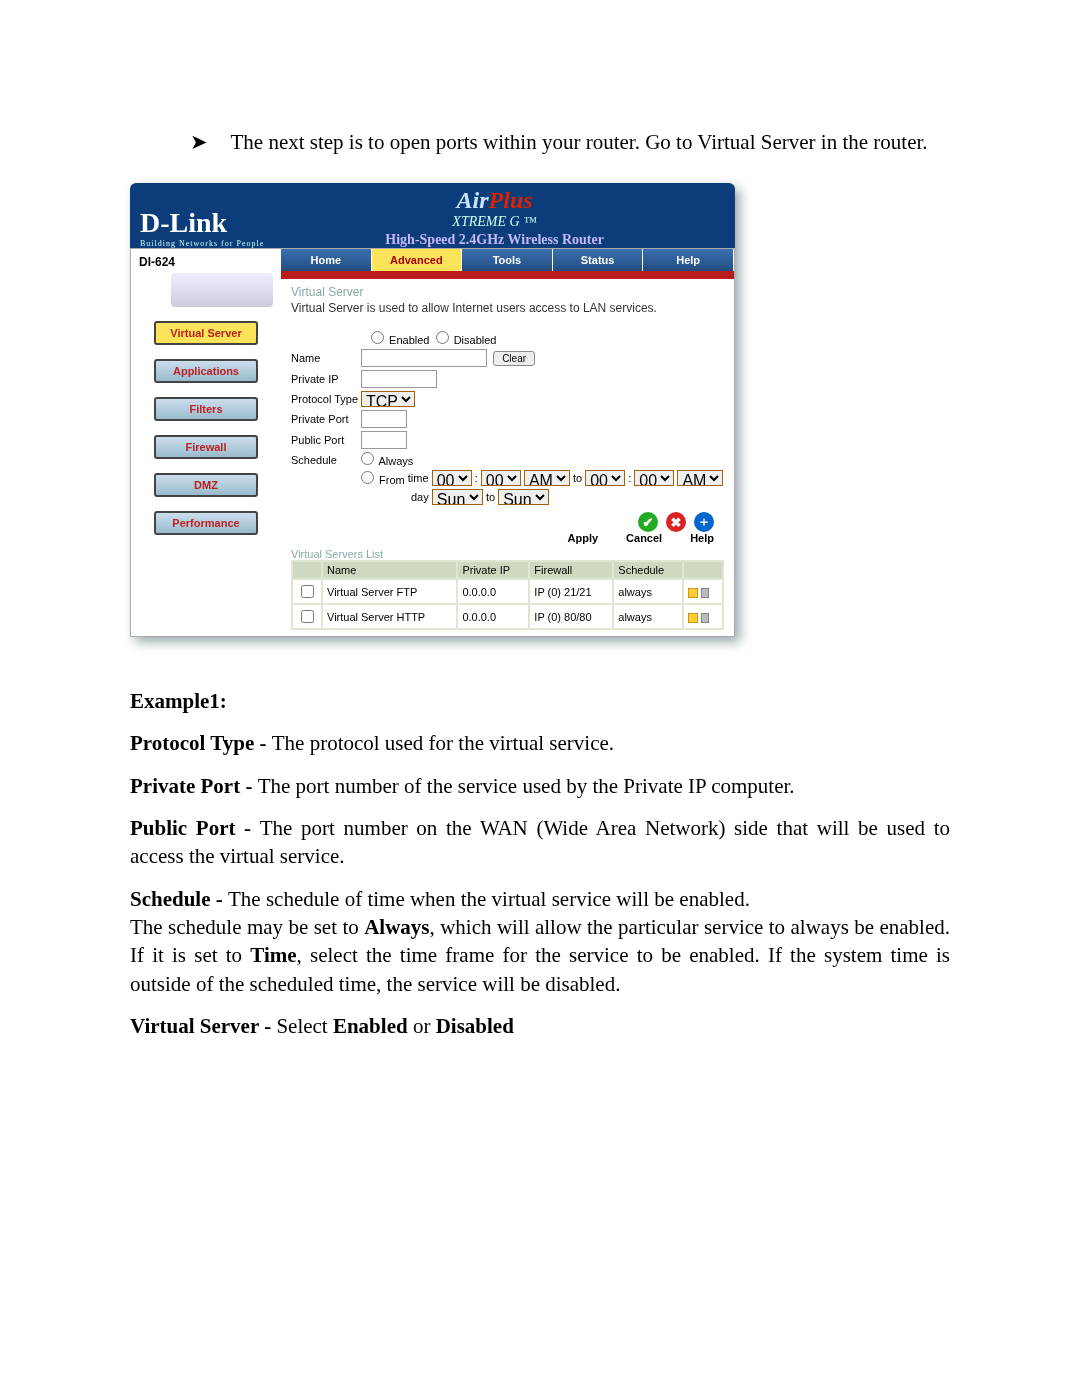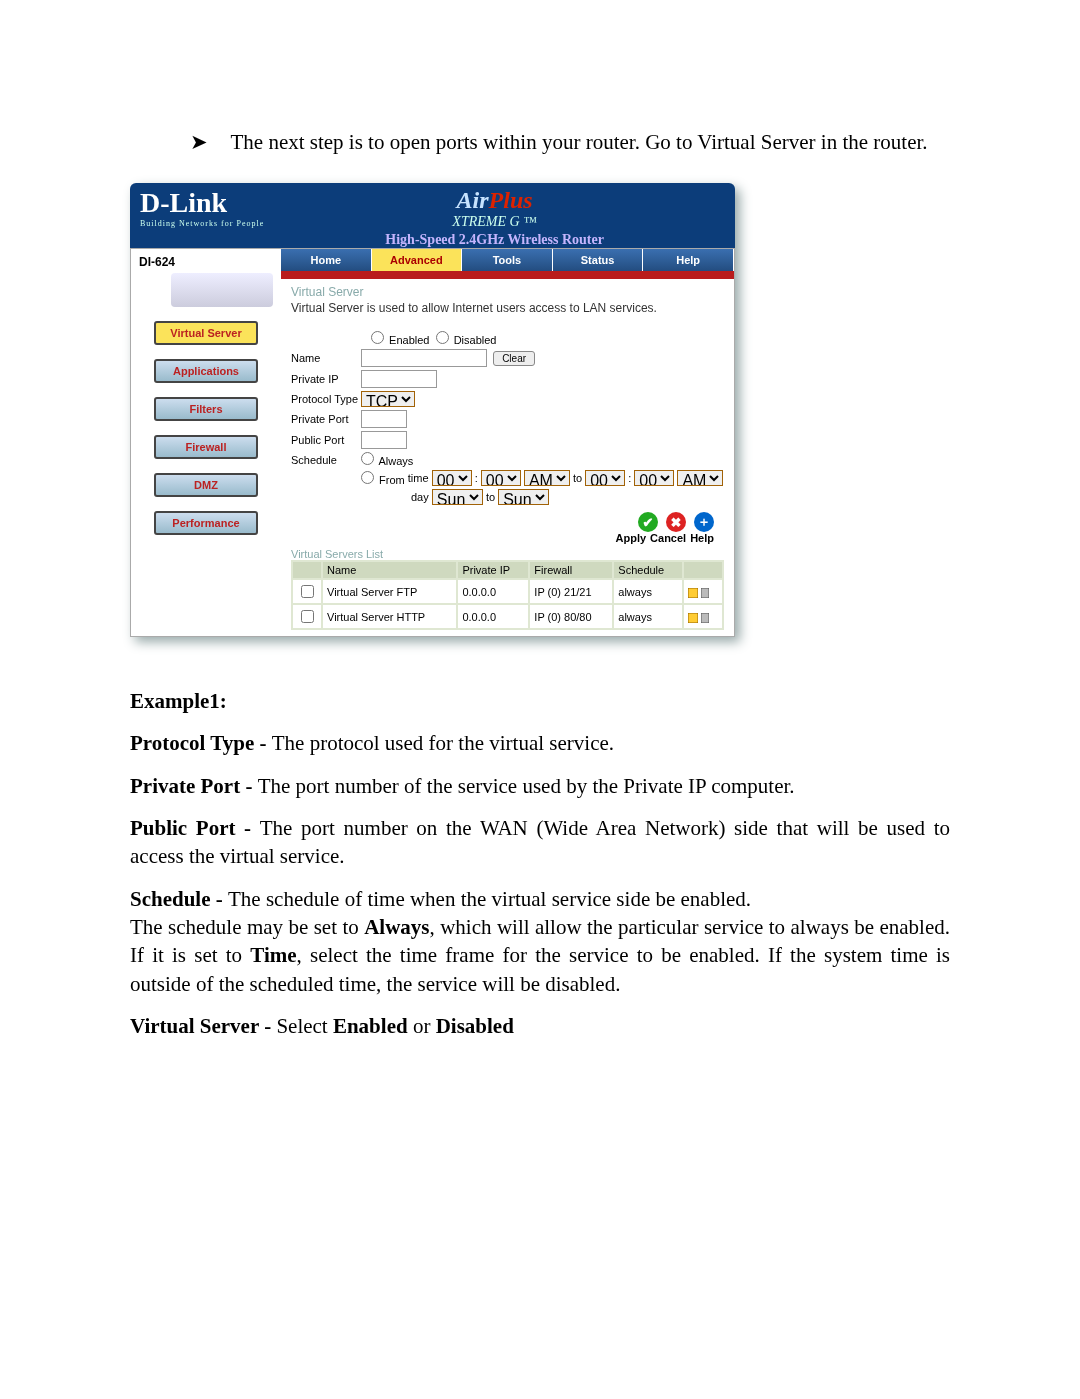--- a/index.html
+++ b/index.html
@@ -1,20 +1,20 @@
 <!DOCTYPE html>
 <html><head>
 <meta charset="utf-8">
 <style>
   html,body{margin:0;padding:0;background:#fff;font-family:"Times New Roman",Times,serif;font-size:20px;color:#000}
   .page{width:1080px;min-height:1399px;box-sizing:border-box;padding:130px 130px 40px 130px;position:relative}
   .bullet{margin:0 0 28px 60px;font-size:21px}
   .bullet .arrow{color:#000;margin-right:18px}
   .router{width:605px;margin:28px 0 40px 0;background:#0c3d7a;border-radius:6px 6px 0 0;box-shadow:5px 5px 12px #9aa}
-  .r-head{display:flex;align-items:flex-start;padding:4px 10px 0 10px}
+  .r-head{display:flex;align-items:flex-end;padding:4px 10px 0 10px}
   .brand{color:#fff;font-family:Georgia,serif}
   .brand .dl{font-weight:bold;font-size:28px;letter-spacing:0}
   .brand .tag{font-size:8px;color:#cfe;letter-spacing:1px}
   .air{flex:1;text-align:center;color:#fff}
   .air .a1{font-style:italic;font-weight:bold;font-size:24px}
   .air .a1 .red{color:#d20}
   .air .xt{font-size:14px;color:#cfe;font-style:italic}
   .air .hs{color:#c4b5fd;font-weight:bold;font-size:14px;margin-top:2px}
   .r-body{display:flex;background:#fff;border:1px solid #aaa}
   .side{width:150px;background:#fff;font-family:Liberation Sans, sans-serif;font-size:11px;padding:0 0 10px 0}
@@ -36,21 +36,21 @@
   .flab{width:70px}
   input.txt{width:70px;height:14px;border:1px solid #999;font-size:10px}
   select.sel{height:16px;border:1px solid #a16207;font-size:16px}
   .btn{border:1px solid #888;background:#eee;font-size:10px;padding:1px 8px;border-radius:3px}
   .icons{display:flex;gap:8px;justify-content:flex-end;padding:4px 10px 0 0}
   .ic{width:20px;height:20px;border-radius:50%;display:inline-flex;align-items:center;justify-content:center;
       color:#fff;font-weight:bold;font-size:13px}
   .ic.ok{background:#2a2}
   .ic.no{background:#d22}
   .ic.add{background:#06c}
-  .olab{display:flex;gap:4px;justify-content:flex-end;padding:0 10px 2px 0;font-weight:bold;font-size:11px}
+  .olab{display:flex;gap:28px;justify-content:flex-end;padding:0 10px 2px 0;font-weight:bold;font-size:11px}
   .tbl{width:100%;font-size:11px;background:#dfe7d2}
   .tbl th{background:#cfd9bf;text-align:left;padding:2px 4px;font-weight:normal}
   .tbl td{background:#fff;padding:2px 4px}
   .tbl td svg{vertical-align:middle}
   .doc{margin-top:50px;font-size:21px;line-height:1.35}
   .doc p{margin:14px 0;text-align:justify}
   .doc .h{font-weight:bold}
   input[type=radio]{margin:0 2px 0 0}
 </style>
 </head>
@@ -219,20 +219,20 @@
       </div>
     </div>
   </div>
 </div>
 
 <div class="doc">
   <p><span class="h">Example1:</span></p>
   <p><span class="h">Protocol Type - </span><span>The protocol used for the virtual service.</span></p>
   <p><span class="h">Private Port - </span><span>The port number of the service used by the Private IP computer.</span></p>
   <p><span class="h">Public Port - </span><span>The port number on the WAN (Wide Area Network) side that will be used to access the virtual service.</span></p>
-  <p style="margin-bottom:0"><span class="h">Schedule - </span><span>The schedule of time when the virtual service side be enabled.</span></p>
+  <p style="margin-bottom:0"><span class="h">Schedule - </span><span>The schedule of time when the virtual service will be enabled.</span></p>
   <p style="margin-top:0">
     <span>The schedule may be set to </span><span class="h">Always</span><span>, which will allow the particular service to always be enabled. If it is set to </span><span class="h">Time</span><span>, select the time frame for the service to be enabled. If the system time is outside of the scheduled time, the service will be disabled.</span>
   </p>
   <p><span class="h">Virtual Server - </span><span>Select </span><span class="h">Enabled</span><span> or </span><span class="h">Disabled</span></p>
 </div>
 
 </div>
 
 </body></html>

